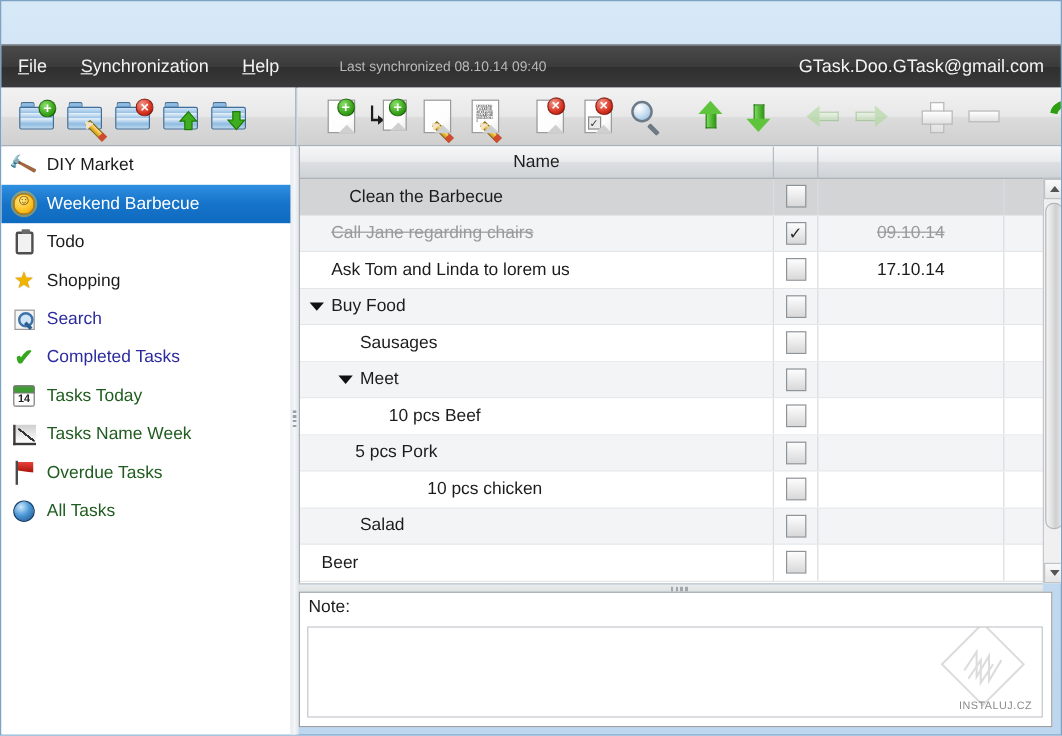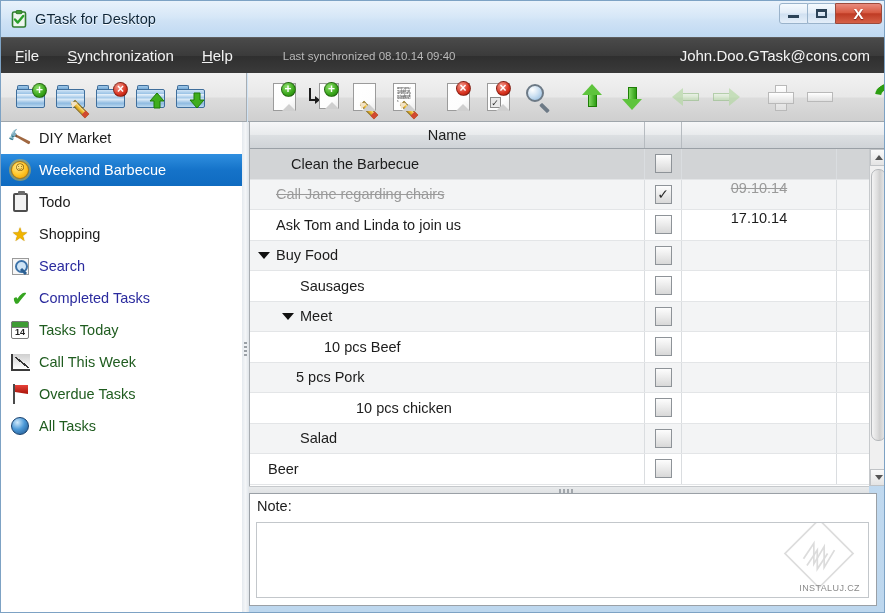--- a/index.html
+++ b/index.html
@@ -363,21 +363,21 @@
     border-right: 1px solid #dadde0;
   }
   .chk {
     width: 17px; height: 19px;
     background: linear-gradient(to bottom, #fdfdfd 0%, #ebebeb 50%, #d8d8d8 100%);
     border: 1px solid #8e9398;
     display: flex; align-items: center; justify-content: center;
     font-size: 14px; color: #2b2b2b; line-height: 1;
   }
   .cell-due {
-    width: 155px; height: 100%; display: flex; align-items: flex-start; justify-content: center;
+    width: 155px; height: 100%; display: flex; align-items: center; justify-content: center;
     border-right: 1px solid #dadde0;
   }
   .cell-pad { width: 34px; height: 100%; border-right: 1px solid #dadde0; }
 
   
   #vscroll {
     position: absolute; right: 0; top: 27px; width: 17px; height: 337px;
     background: #f0f0f0; border-left: 1px solid #c6c9cc;
   }
   .sb-btn {
@@ -422,49 +422,27 @@
     position: absolute; right: 8px; bottom: 4px;
     font-size: 9px; letter-spacing: .4px; color: #8a8a8a;
     font-family: "Liberation Sans", sans-serif;
   }
 </style>
 </head>
 <body>
 
 <div id="window">
 
-  <div id="titlebar">
-    <span id="app-icon">
-      <svg width="18" height="18" viewBox="0 0 18 18">
-        <rect x="2.5" y="2" width="13" height="15" rx="1.5" fill="#eef6ee" stroke="#2f7d2f" stroke-width="1.6"></rect>
-        <rect x="6" y="0.5" width="6" height="3.2" rx="1" fill="#3f9c35" stroke="#236b1c" stroke-width=".8"></rect>
-        <path d="M5 9.5 L7.8 12.6 L13.2 6" fill="none" stroke="#2aa02a" stroke-width="2.4" stroke-linecap="round" stroke-linejoin="round"></path>
-      </svg>
-    </span>
-    <span id="title-text">GTask for Desktop</span>
-
-    <div id="wincontrols">
-      <div class="wbtn min">
-        <span class="glyph-min"></span>
-      </div>
-      <div class="wbtn max">
-        <span class="glyph-max"></span>
-      </div>
-      <div class="wbtn close">
-        <span class="glyph-close">X</span>
-      </div>
-    </div>
-  </div>
 
   <div id="menubar">
     <div class="menu-item"><span class="mn">F</span><span>ile</span></div>
     <div class="menu-item"><span class="mn">S</span><span>ynchronization</span></div>
     <div class="menu-item"><span class="mn">H</span><span>elp</span></div>
     <div id="sync-status">Last synchronized 08.10.14 09:40</div>
-    <div id="account">John.Doo.GTask@cons.com</div>
+    <div id="account">GTask.Doo.GTask@gmail.com</div>
   </div>
 
   <div id="toolbar-row">
 
     <div class="tb" id="tb-left">
       <div class="tbtn">
         <span class="ico-folder">
           <span class="tab"></span>
             <span class="body"></span>
           <span class="badge plus">
@@ -639,21 +617,21 @@
     <div class="side-item">
       <span class="side-icon">
           <span class="i-cal">14</span>
         </span>
       <span class="side-label green">Tasks Today</span>
     </div>
     <div class="side-item">
       <span class="side-icon">
           <span class="i-week"></span>
         </span>
-      <span class="side-label green">Call This Week</span>
+      <span class="side-label green">Tasks Name Week</span>
     </div>
     <div class="side-item">
       <span class="side-icon">
           <span class="i-flag">
             <span class="pole"></span>
             <span class="cloth"></span>
           </span>
         </span>
       <span class="side-label green">Overdue Tasks</span>
     </div>
@@ -698,21 +676,21 @@
             <span class="chk">✓</span>
           </div>
           <div class="cell-due">
             <span>09.10.14</span>
           </div>
           <div class="cell-pad"></div>
         </div>
         <div class="trow odd">
           <div class="cell-name" style="padding-left: 8px;">
             <span class="tri hidden"></span>
-            <span>Ask Tom and Linda to join us</span>
+            <span>Ask Tom and Linda to lorem us</span>
           </div>
           <div class="cell-check">
             <span class="chk"></span>
           </div>
           <div class="cell-due">
             <span>17.10.14</span>
           </div>
           <div class="cell-pad"></div>
         </div>
         <div class="trow even">

